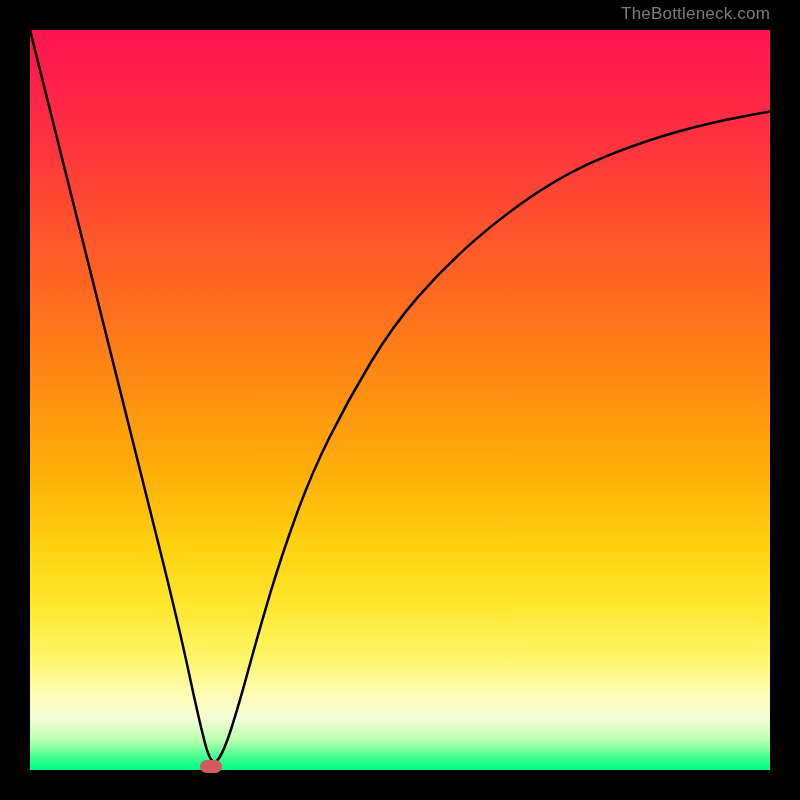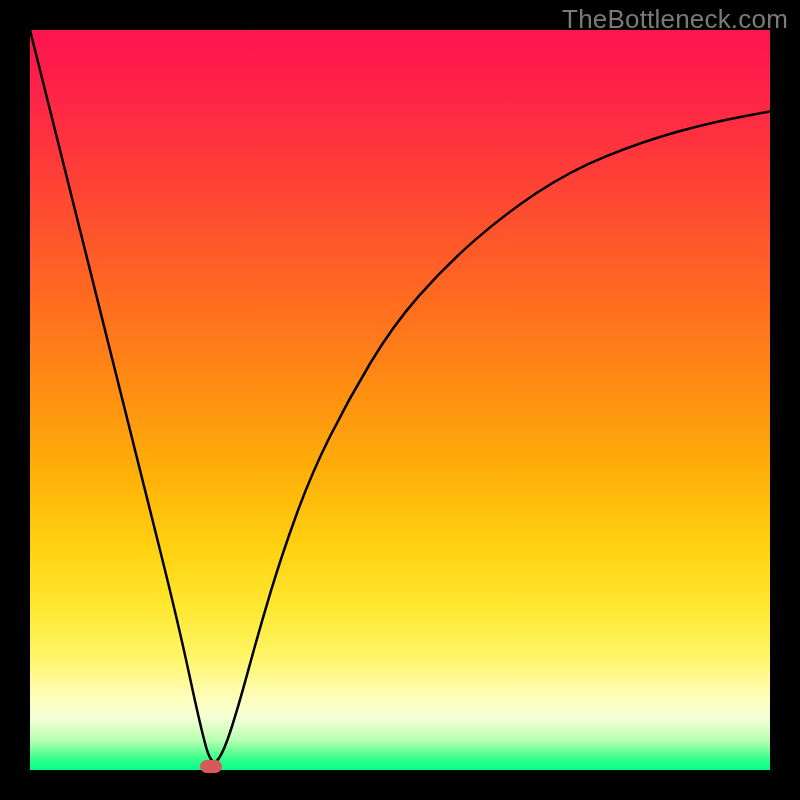--- a/index.html
+++ b/index.html
@@ -52,23 +52,23 @@
   .marker {
     position: absolute;
     width: 22px;
     height: 13px;
     background: #d65a5a;
     border-radius: 7px;
   }
   .watermark {
     position: absolute;
     top: 4px;
-    right: 12px;
+    right: 30px;
     color: #7a7a7a;
-    font-size: 26px;
+    font-size: 17px;
     font-weight: 500;
     letter-spacing: 0.2px;
   }
 </style>
 </head>
 <body>
 
 <div class="frame">
 
   <div class="plot">

